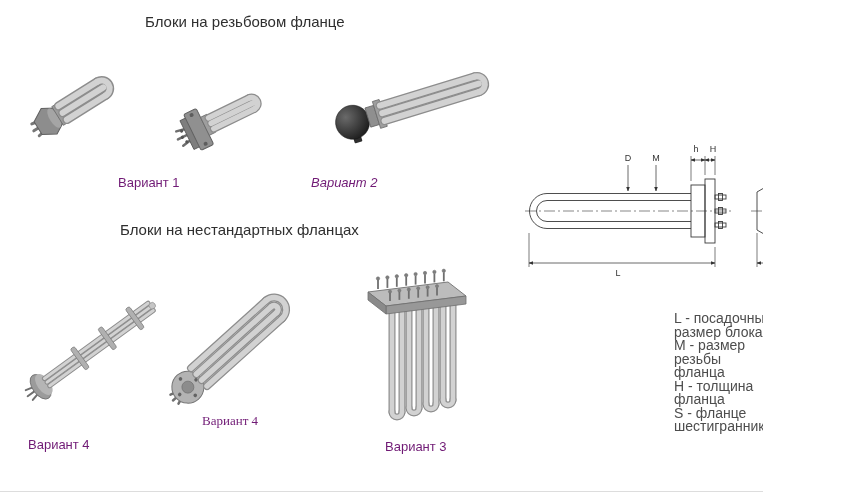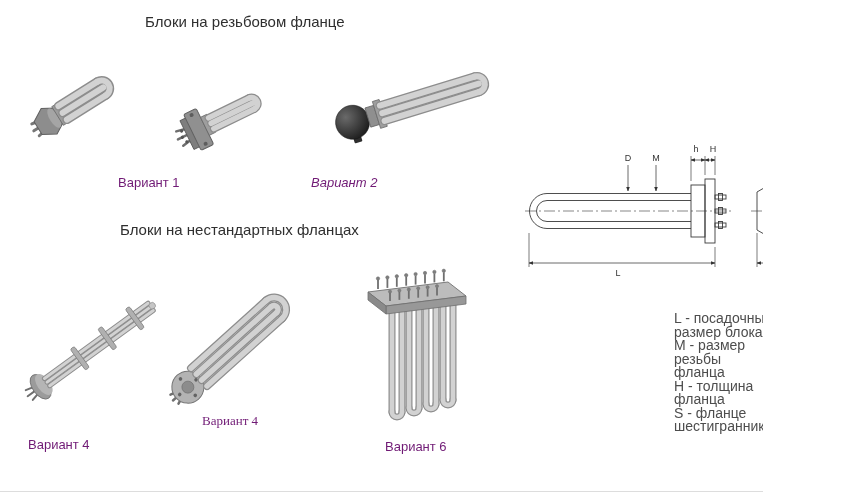--- a/index.html
+++ b/index.html
@@ -265,21 +265,21 @@
         <line x1="85" y1="39.5" x2="85" y2="31.5"></line>
           <circle cx="85" cy="30.1" r="1.6" fill="#7e7e7e" stroke-width="0.5"></circle>
       </g>
     </svg>
   </div>
 
   <div class="caption" id="cap1">Вариант 1</div>
   <div class="caption" id="cap2">Вариант 2</div>
   <div class="caption" id="cap3">Вариант 4</div>
   <div class="caption" id="cap4">Вариант 4</div>
-  <div class="caption" id="cap5">Вариант 6</div>
+  <div class="caption" id="cap5">Вариант 3</div>
 
   <svg id="techdraw" width="330" height="165" viewBox="0 0 330 165">
     <defs>
       <pattern id="hatch" width="5" height="5" patternUnits="userSpaceOnUse" patternTransform="rotate(45)">
         <line x1="0" y1="0" x2="0" y2="5" stroke="#777" stroke-width="0.8"></line>
       </pattern>
       <marker id="arr" viewBox="0 0 10 10" refX="9" refY="5" markerWidth="6" markerHeight="6" orient="auto-start-reverse">
         <path d="M0,1 L10,5 L0,9 z" fill="#333"></path>
       </marker>
     </defs>

